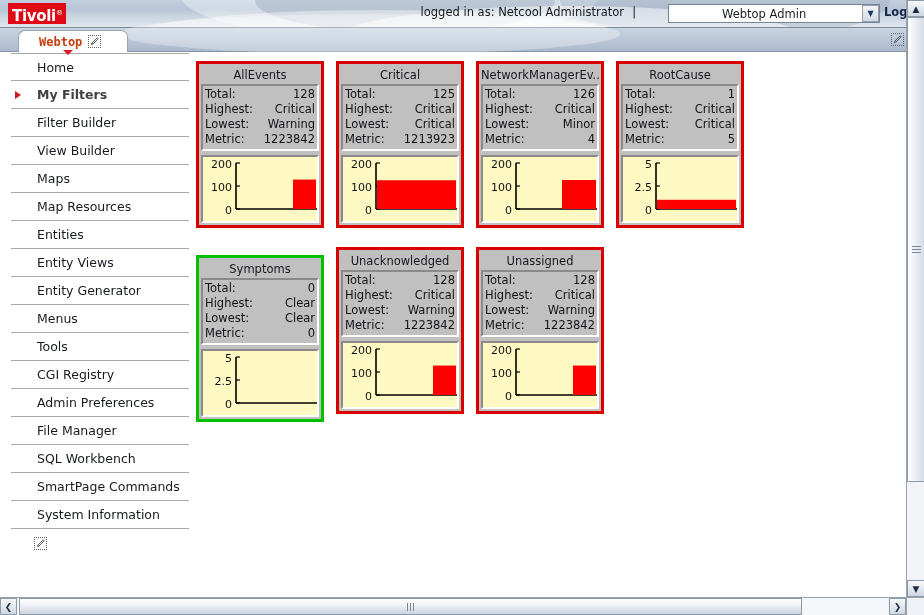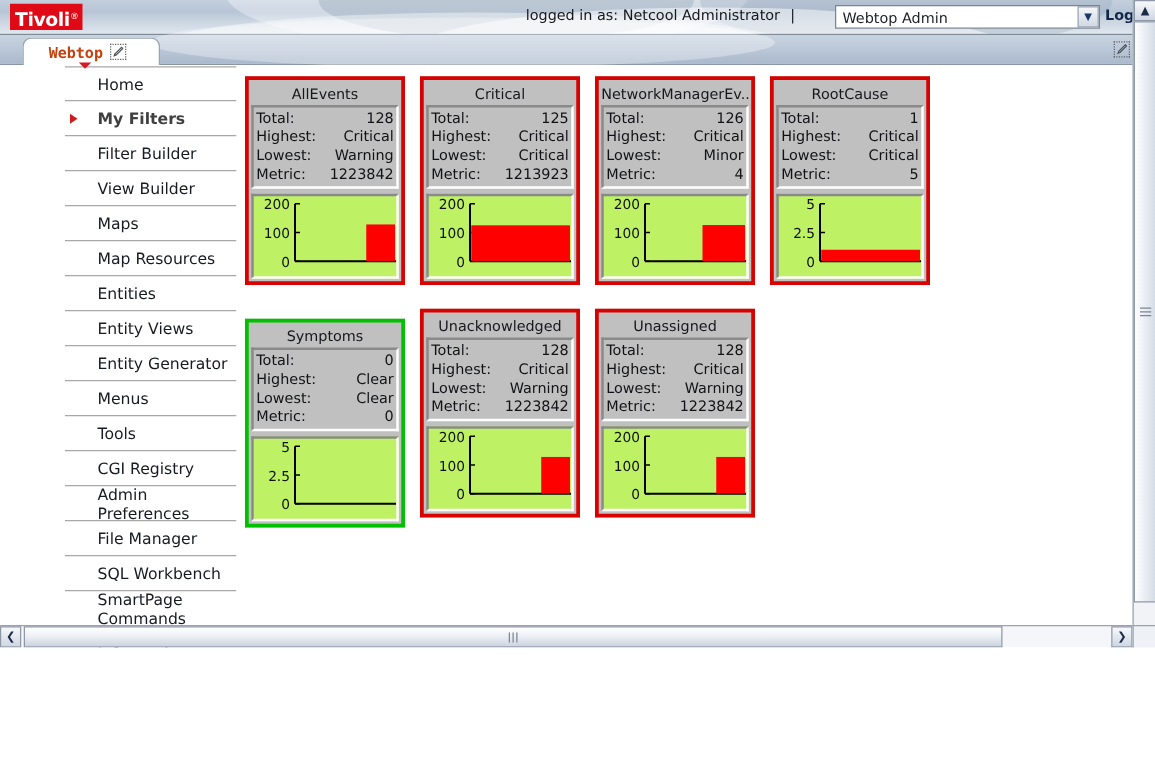--- a/index.html
+++ b/index.html
@@ -7,21 +7,21 @@
     margin: 0; padding: 0;
     width: 924px; height: 615px;
     overflow: hidden;
     background: #ffffff;
     font-family: "DejaVu Sans", "Liberation Sans", sans-serif;
   }
 
   #app {
     position: relative;
     width: 924px;
-    height: 518px;
+    height: 615px;
     background: #ffffff;
     overflow: hidden;
   }
 
   
   .banner {
     position: absolute;
     left: 0; top: 0;
     width: 924px; height: 28px;
     background: linear-gradient(to bottom, #c3cfdd 0%, #b7c5d6 35%, #c9d4e0 60%, #dfe6ee 100%);
@@ -76,20 +76,21 @@
   }
   .role-select {
     position: absolute;
     left: 668px; top: 4px;
     width: 212px; height: 19px;
     background: #ffffff;
     border: 1px solid #7a8493;
     z-index: 5;
     display: flex;
     align-items: center;
+    padding-left: 48px;
   }
   .role-select .value {
     flex: 1;
     font-size: 11.5px;
     color: #1c1f24;
     padding-left: 5px;
     white-space: nowrap;
     overflow: hidden;
   }
   .role-select .arrow-btn {
@@ -165,21 +166,20 @@
     position: absolute;
     left: 885px; top: 5px;
   }
 
   
   .sidebar {
     position: absolute;
     left: 0; top: 53px;
     width: 192px; height: 529px;
     background: #ffffff;
-    padding-left: 41px;
   }
   .side-item {
     position: relative;
     height: 28px;
     border-bottom: 1px solid #a8a8a8;
     display: flex;
     align-items: center;
     padding-left: 26px;
     font-size: 12.5px;
     color: #171a20;
@@ -253,21 +253,21 @@
   .stat-row .k { text-align: left; }
   .stat-row .v { text-align: right; }
 
   .panel-chart {
     margin-top: 4px;
     height: 68px;
     border-top: 2px solid #8a8a8a;
     border-left: 2px solid #8a8a8a;
     border-right: 2px solid #ffffff;
     border-bottom: 2px solid #ffffff;
-    background: #bef264;
+    background: #fef9c3;
     position: relative;
     overflow: hidden;
     text-decoration: underline;
   }
   .chart-svg { display: block; }
 
   
   .vscroll {
     position: absolute;
     right: 0; top: 0;

